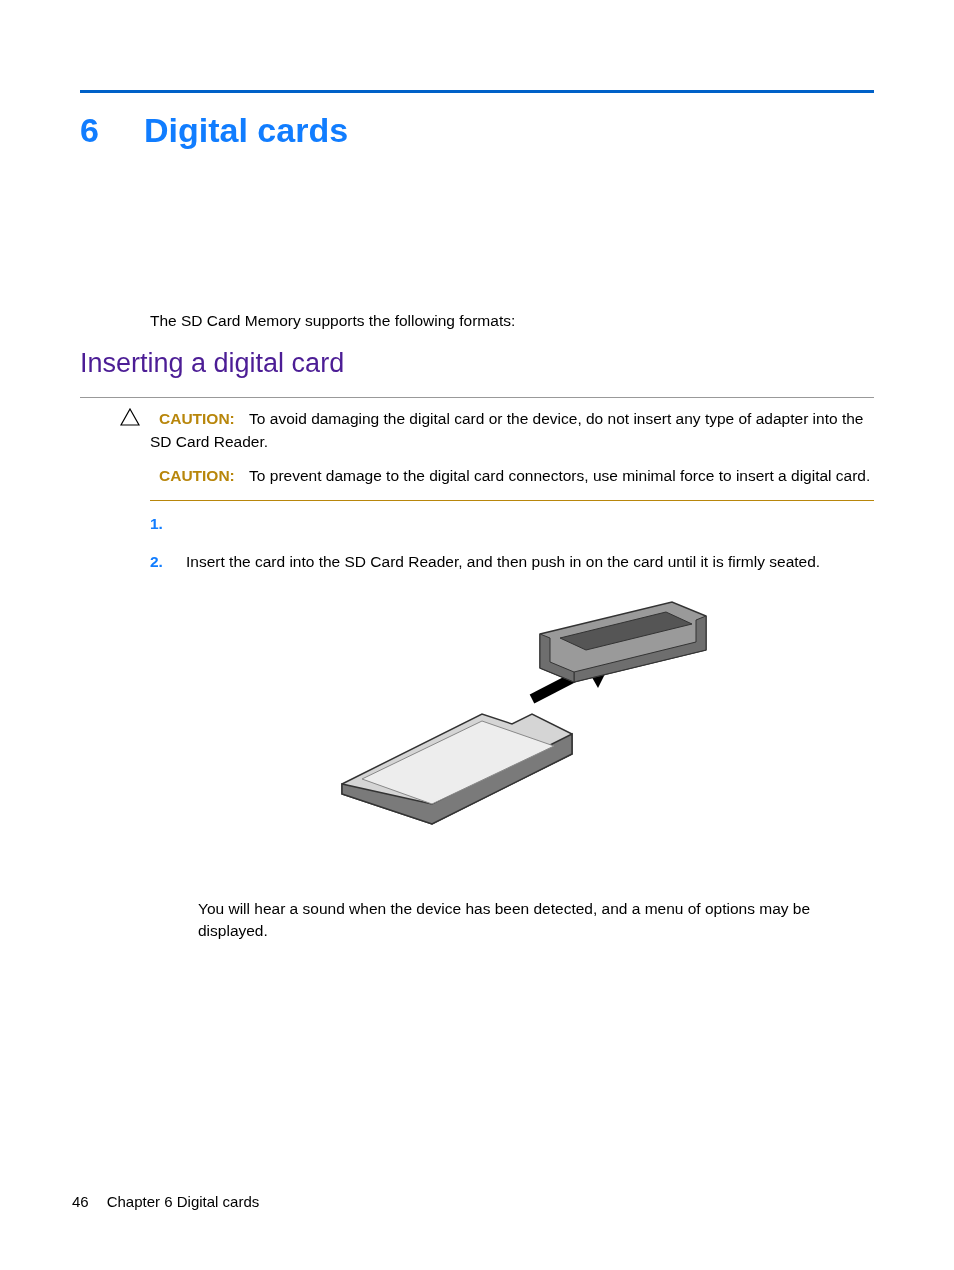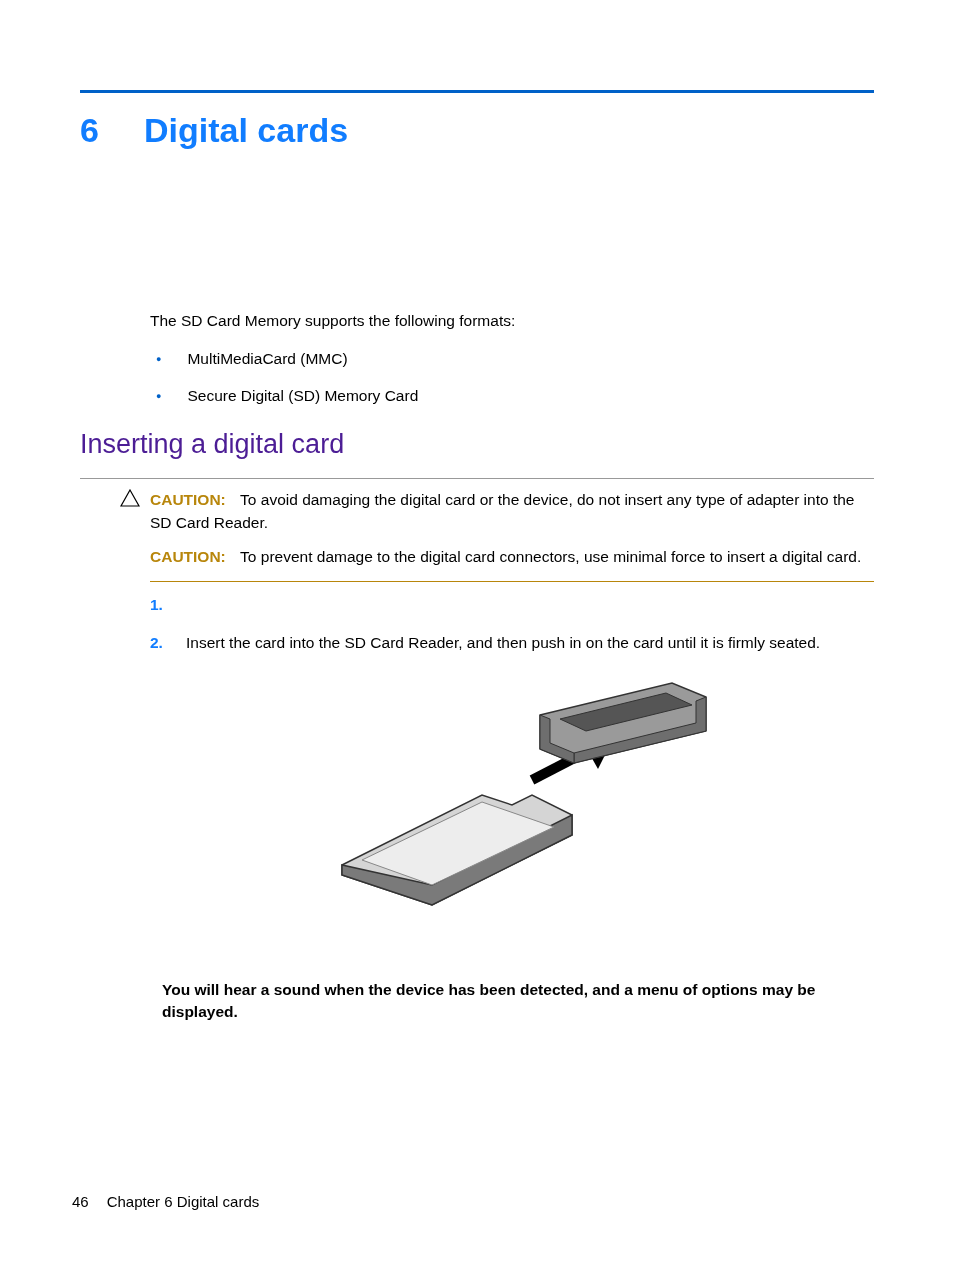--- a/index.html
+++ b/index.html
@@ -62,20 +62,21 @@
   }
   .warning-icon {
     flex-shrink: 0;
     width: 22px;
     margin-right: 8px;
   }
   .warning-icon svg { display: block; }
   .caution-label {
     color: #b8860b;
     font-weight: 700;
+    margin-left: 9px;
   }
   .caution-underline {
     border-bottom: 1px solid #b8860b;
     padding-bottom: 12px;
     margin-bottom: 12px;
     margin-left: 70px;
     font-size: 15.5px;
     line-height: 1.45;
   }
   .steps {
@@ -93,24 +94,23 @@
     font-weight: 700;
     min-width: 36px;
   }
   .illustration {
     display: flex;
     justify-content: center;
     margin: 20px 0 34px 70px;
   }
   .illustration svg { display: block; }
   .after-note {
-    margin-left: 82px;
+    margin-left: 118px;
     font-size: 15.5px;
     line-height: 1.45;
-    font-weight: bold;
   }
   .footer {
     position: absolute;
     bottom: 60px;
     left: 72px;
     font-size: 15px;
     display: flex;
     gap: 18px;
   }
 </style>
@@ -119,28 +119,20 @@
 
 <div class="rule"></div>
 
 <div class="chapter-heading">
   <span class="chapter-num">6</span>
   <span>Digital cards</span>
 </div>
 
 <div class="body-text">
   <p class="para">The SD Card Memory supports the following formats:</p>
-  <ul class="bullets">
-    <li>
-        <span>MultiMediaCard (MMC)</span>
-      </li>
-    <li>
-        <span>Secure Digital (SD) Memory Card</span>
-      </li>
-  </ul>
 </div>
 
 <h2 class="section-heading">Inserting a digital card</h2>
 
 <div class="caution-block">
   <span class="warning-icon">
     <svg width="20" height="18" viewBox="0 0 20 18">
       <path d="M10 1 L19 17 L1 17 Z" fill="none" stroke="#000" stroke-width="1.2"></path>
     </svg>
   </span>

